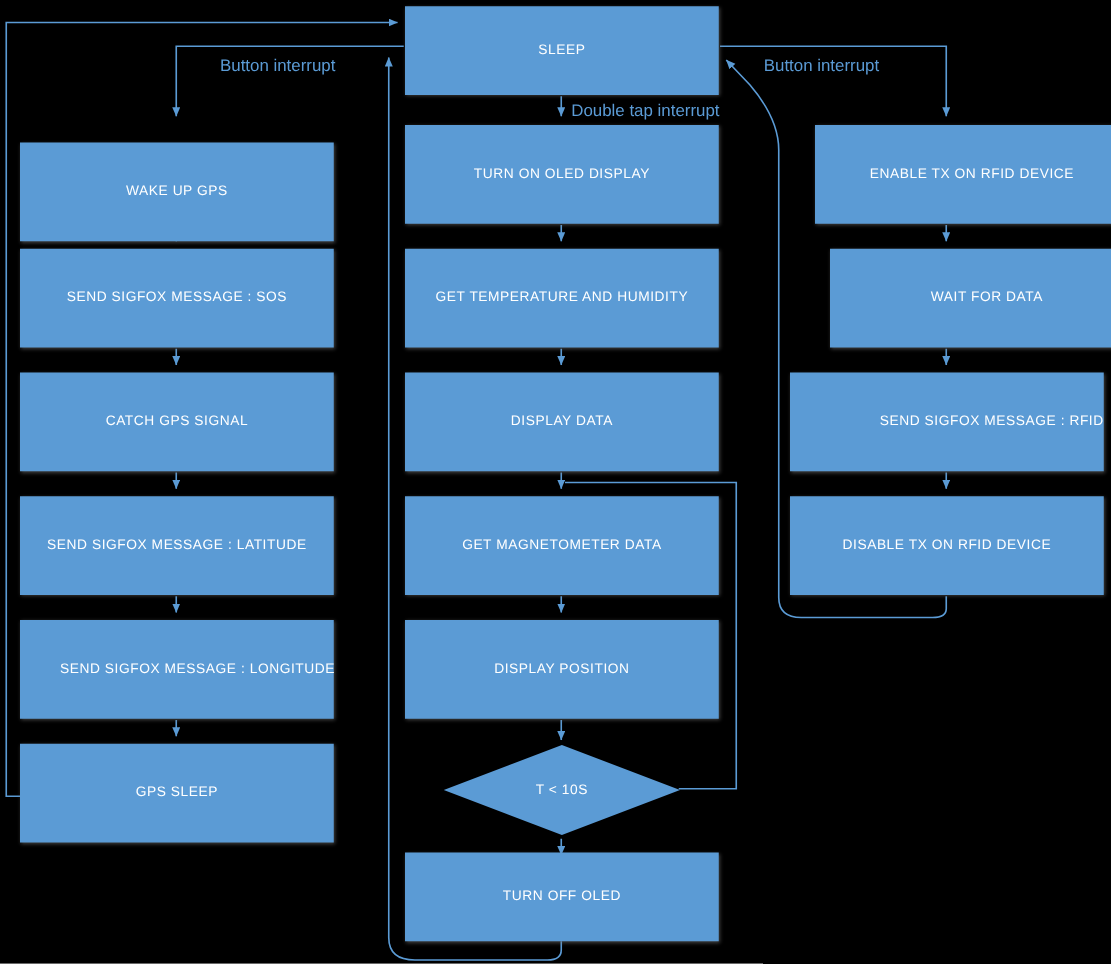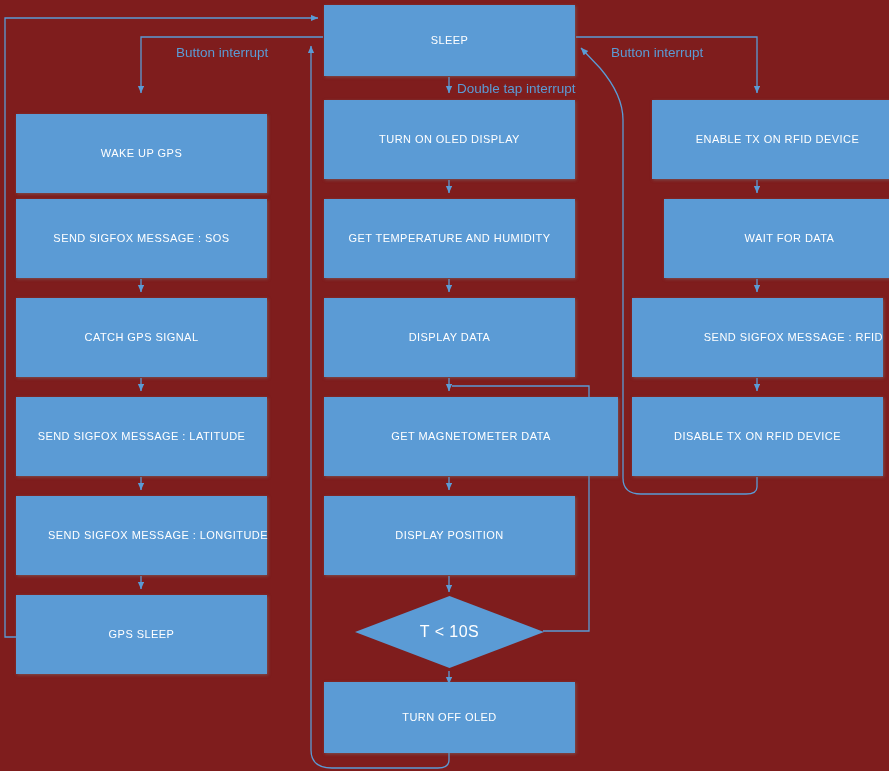--- a/index.html
+++ b/index.html
@@ -7,21 +7,21 @@
     padding: 0;
     background: #ffffff;
   }
   body {
     font-family: "Liberation Sans", sans-serif;
   }
   #canvas {
     position: relative;
     width: 889px;
     height: 771px;
-    background: #7f1d1d;
+    background: #000000;
     overflow: hidden;
   }
   #wires {
     position: absolute;
     left: 0;
     top: 0;
     width: 889px;
     height: 771px;
     pointer-events: none;
   }
@@ -50,21 +50,21 @@
   }
   .decision .dshape {
     position: absolute;
     left: 0; top: 0;
     width: 100%;
     height: 100%;
   }
   .decision .label {
     position: relative;
     color: #ffffff;
-    font-size: 16px;
+    font-size: 11px;
     letter-spacing: 0.45px;
     text-align: center;
     white-space: nowrap;
   }
   .edge-label {
     position: absolute;
     color: #5b9bd5;
     font-size: 13.5px;
     white-space: nowrap;
     font-family: "Liberation Sans", sans-serif;
@@ -140,21 +140,21 @@
 
   <div class="node" style="left:324px;top:100px;width:251px;height:79px;">
     <span class="label">TURN ON OLED DISPLAY</span>
   </div>
   <div class="node" style="left:324px;top:199px;width:251px;height:79px;">
     <span class="label">GET TEMPERATURE AND HUMIDITY</span>
   </div>
   <div class="node" style="left:324px;top:298px;width:251px;height:79px;">
     <span class="label">DISPLAY DATA</span>
   </div>
-  <div class="node" style="left:324px;top:397px;width:294px;height:79px;">
+  <div class="node" style="left:324px;top:397px;width:251px;height:79px;">
     <span class="label">GET MAGNETOMETER DATA</span>
   </div>
   <div class="node" style="left:324px;top:496px;width:251px;height:79px;">
     <span class="label">DISPLAY POSITION</span>
   </div>
 
   <div class="decision" style="left:355px;top:596px;width:189px;height:72px;">
     <svg class="dshape" viewBox="0 0 189 72" preserveAspectRatio="none">
       <polygon points="0,36 94.5,0 189,36 94.5,72" fill="#5b9bd5"></polygon>
     </svg>

